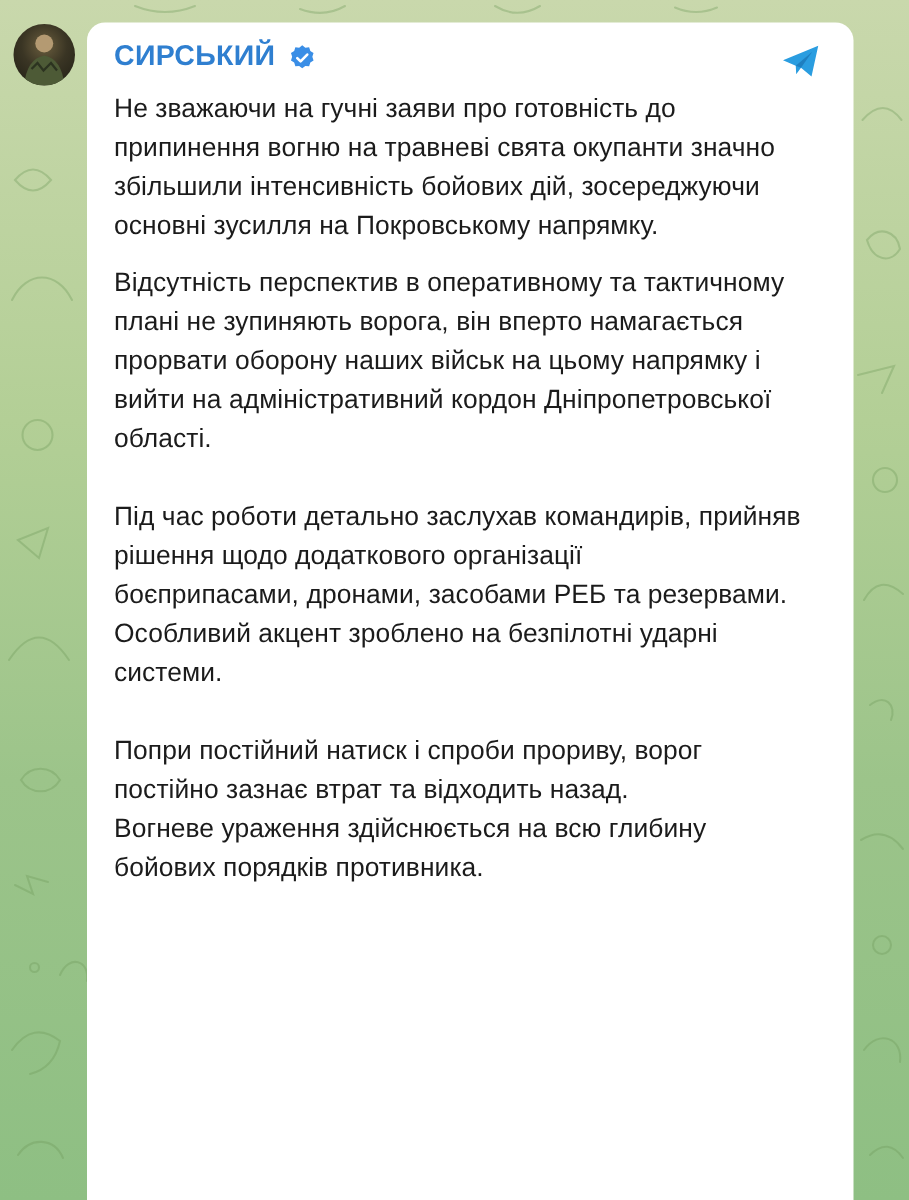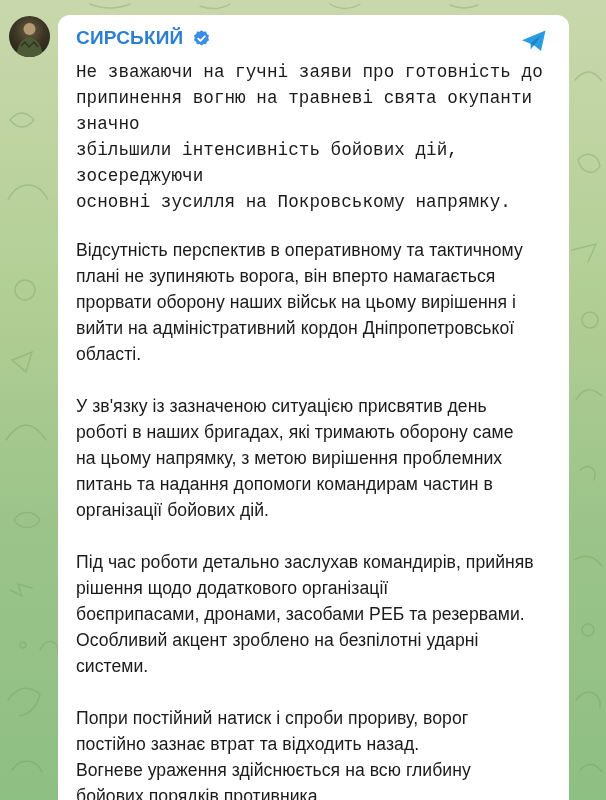--- a/index.html
+++ b/index.html
@@ -72,21 +72,21 @@
     width: 480px;
     color: #1b1b1b;
     font-size: 17.6px;
     line-height: 26px;
     letter-spacing: 0.05px;
   }
   .para {
     margin: 0 0 26px 0;
     white-space: pre-line;
   }
-  .para:nth-child(1) { margin-bottom: 22px; font-family: Liberation Mono, monospace; }
+  .para:nth-child(1) { margin-bottom: 12px; }
 </style>
 </head>
 <body>
 
 <svg class="doodles" width="606" height="800" viewBox="0 0 606 800" xmlns="http://www.w3.org/2000/svg">
   <g fill="none" stroke="#6f9a5a" stroke-width="1.4" stroke-linecap="round">
     <path d="M10 120 q12 -14 24 0 q-12 14 -24 0z"></path>
     <path d="M8 200 c10 -20 30 -20 40 0"></path>
     <circle cx="25" cy="290" r="10"></circle>
     <path d="M12 360 l20 -8 l-6 20z"></path>
@@ -136,28 +136,23 @@
     <path d="M9.5 14.8 L20.5 5.5 L13 16.2 Z" fill="#1e7fc0"></path>
   </svg>
 
   <div class="body">
     <p class="para">Не зважаючи на гучні заяви про готовність до
 припинення вогню на травневі свята окупанти значно
 збільшили інтенсивність бойових дій, зосереджуючи
 основні зусилля на Покровському напрямку.</p>
     <p class="para">Відсутність перспектив в оперативному та тактичному
 плані не зупиняють ворога, він вперто намагається
-прорвати оборону наших військ на цьому вирішення і
+прорвати оборону наших військ на цьому напрямку і
 вийти на адміністративний кордон Дніпропетровської
 області.</p>
-    <p class="para">У зв'язку із зазначеною ситуацією присвятив день
-роботі в наших бригадах, які тримають оборону саме
-на цьому напрямку, з метою вирішення проблемних
-питань та надання допомоги командирам частин в
-організації бойових дій.</p>
     <p class="para">Під час роботи детально заслухав командирів, прийняв
 рішення щодо додаткового організації
 боєприпасами, дронами, засобами РЕБ та резервами.
 Особливий акцент зроблено на безпілотні ударні
 системи.</p>
     <p class="para">Попри постійний натиск і спроби прориву, ворог
 постійно зазнає втрат та відходить назад.
 Вогневе ураження здійснюється на всю глибину
 бойових порядків противника.</p>
   </div>

